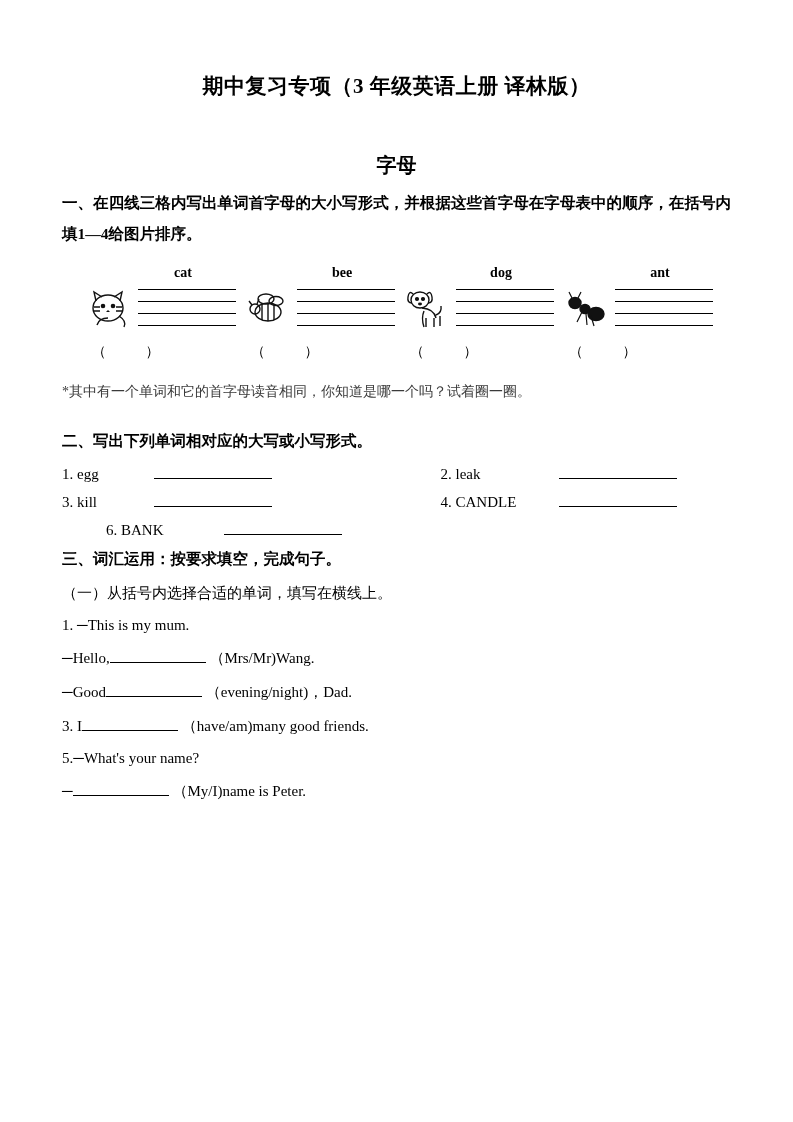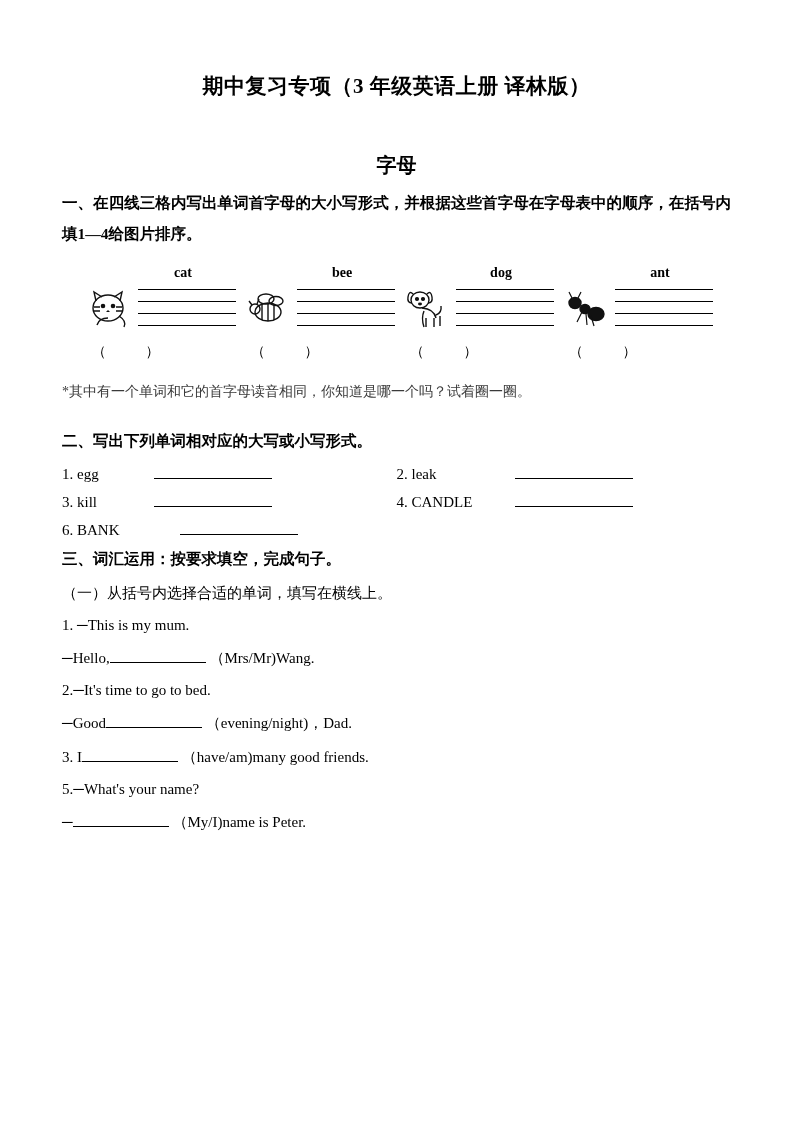--- a/index.html
+++ b/index.html
@@ -119,21 +119,21 @@
   }
   .pair-cell .lbl {
     min-width: 92px;
   }
   .blank-line {
     display: inline-block;
     border-bottom: 1px solid #000;
     height: 14px;
     width: 118px;
   }
-  .pair-cell.right .lbl { min-width: 118px; }
+  .pair-cell.right .lbl { min-width: 118px; margin-left: 44px; }
   
   .sub-note {
     font-size: 15px;
     margin-top: 10px;
   }
   .q-line {
     font-size: 15px;
     margin-top: 14px;
   }
   .q-line .ul {
@@ -313,23 +313,20 @@
   <div class="sub-note">（一）从括号内选择合适的单词，填写在横线上。</div>
 
   <div class="q-line">
     <span>1.  ─This is my mum.</span>
   </div>
   <div class="q-line">
     <span>─Hello,</span><span class="ul"></span>
     <span>（Mrs/Mr)Wang.</span>
   </div>
   <div class="q-line">
-    <span>2.─It's time to go to bed.</span>
-  </div>
-  <div class="q-line">
     <span>─Good</span><span class="ul"></span>
     <span>（evening/night)，Dad.</span>
   </div>
   <div class="q-line">
     <span>3. I</span><span class="ul"></span>
     <span>（have/am)many good friends.</span>
   </div>
   <div class="q-line">
     <span>5.─What's your name?</span>
   </div>

